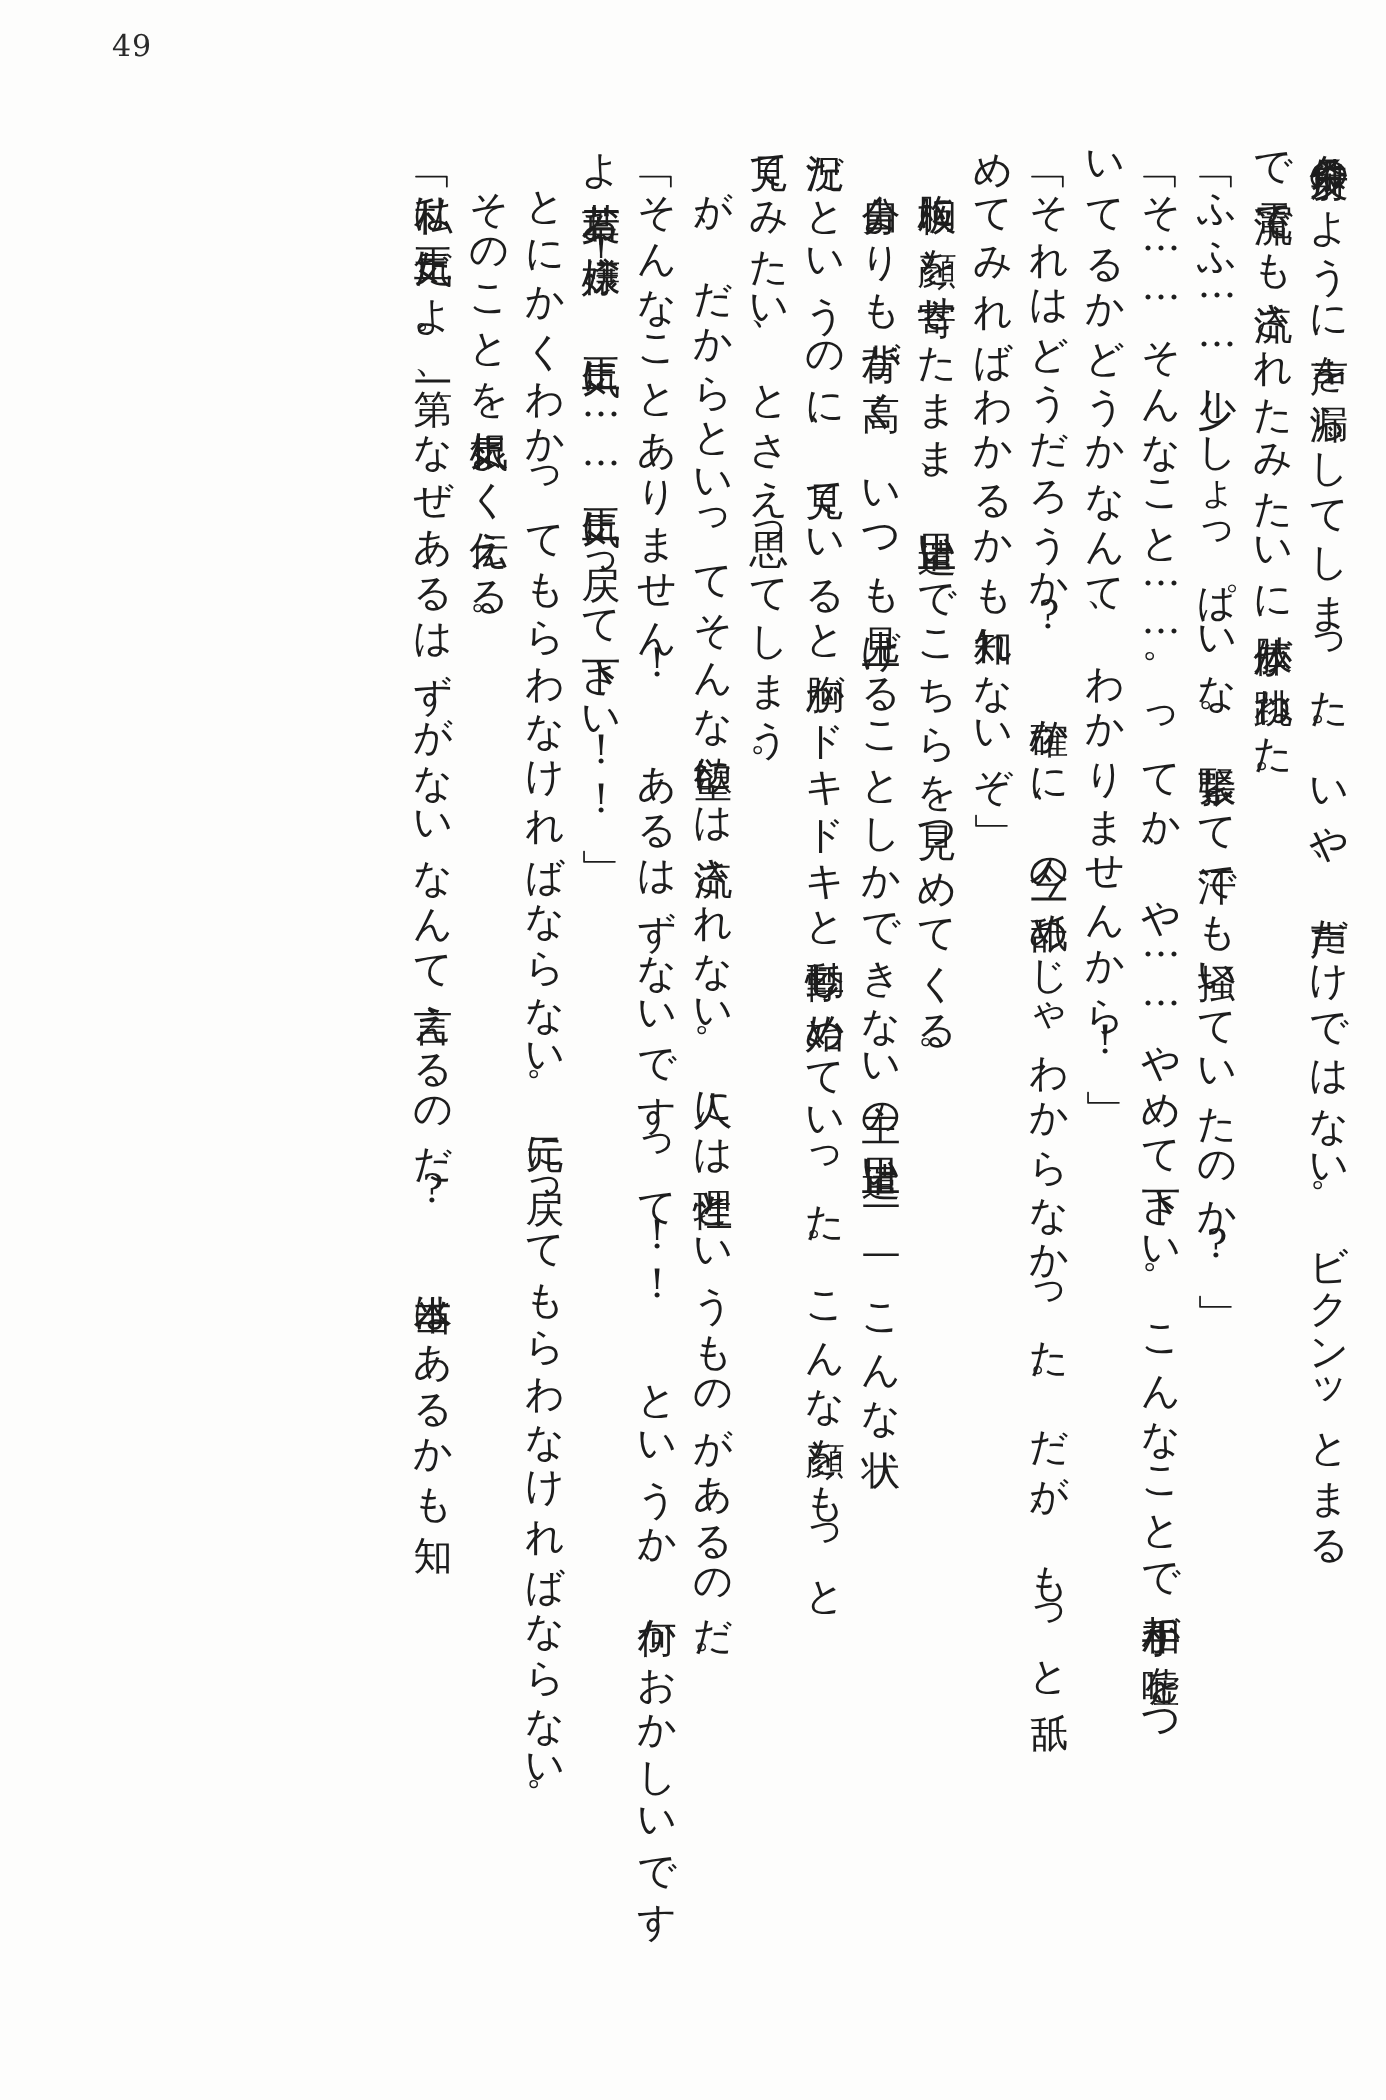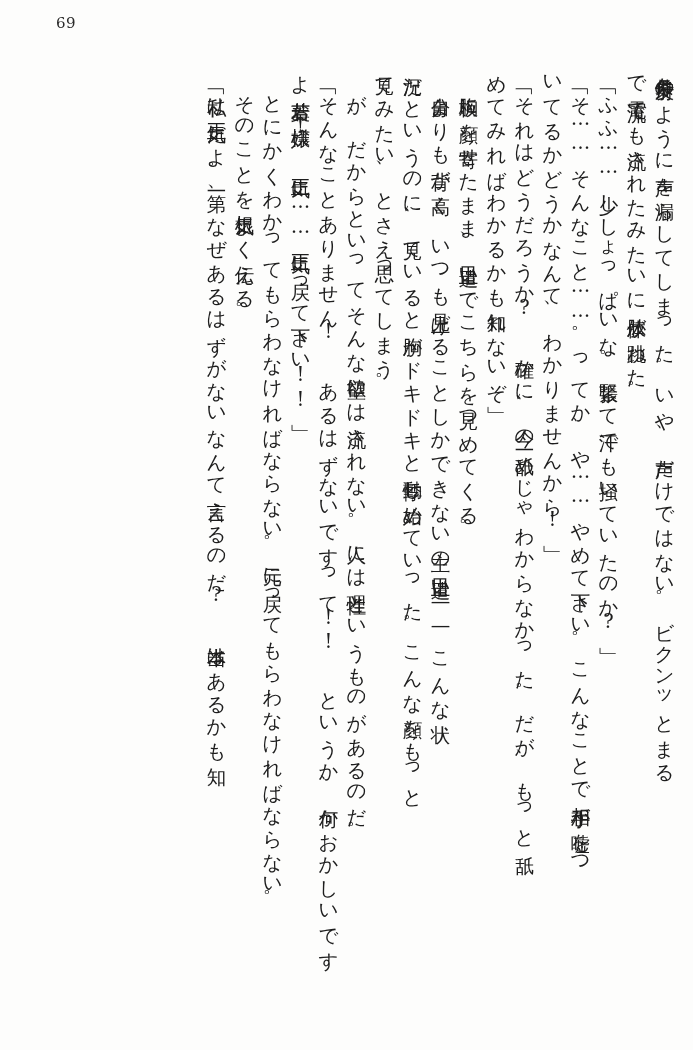--- a/index.html
+++ b/index.html
@@ -59,21 +59,21 @@
   .vline.indent {
     padding-top: 20px;
     box-sizing: border-box;
   }
 </style>
 </head>
 <body>
 
 <div id="page">
 
-  <div id="page-number">69</div>
+  <div id="page-number">49</div>
 
   <div id="text-body">
     <div class="vline">条件反射のように声を漏らしてしまった。いや、声だけではない。ビクンッとまる</div>
     <div class="vline">で電流でも流されたみたいに肢体が跳ねた。</div>
     <div class="vline indent">「ふふ……少ししょっぱいな。緊張して汗でも掻いていたのか?」</div>
     <div class="vline indent">「そ……そんなこと……。ってか、や……やめて下さい。こんなことで相手が嘘をつ</div>
     <div class="vline">いてるかどうかなんて、わかりませんから!」</div>
     <div class="vline indent">「それはどうだろうか? 確かに、今の一舐めじゃわからなかった。だが、もっと舐</div>
     <div class="vline">めてみればわかるかも知れないぞ」</div>
     <div class="vline indent">胸板に顔を寄せたまま、上目遣いでこちらを見つめてくる。</div>

